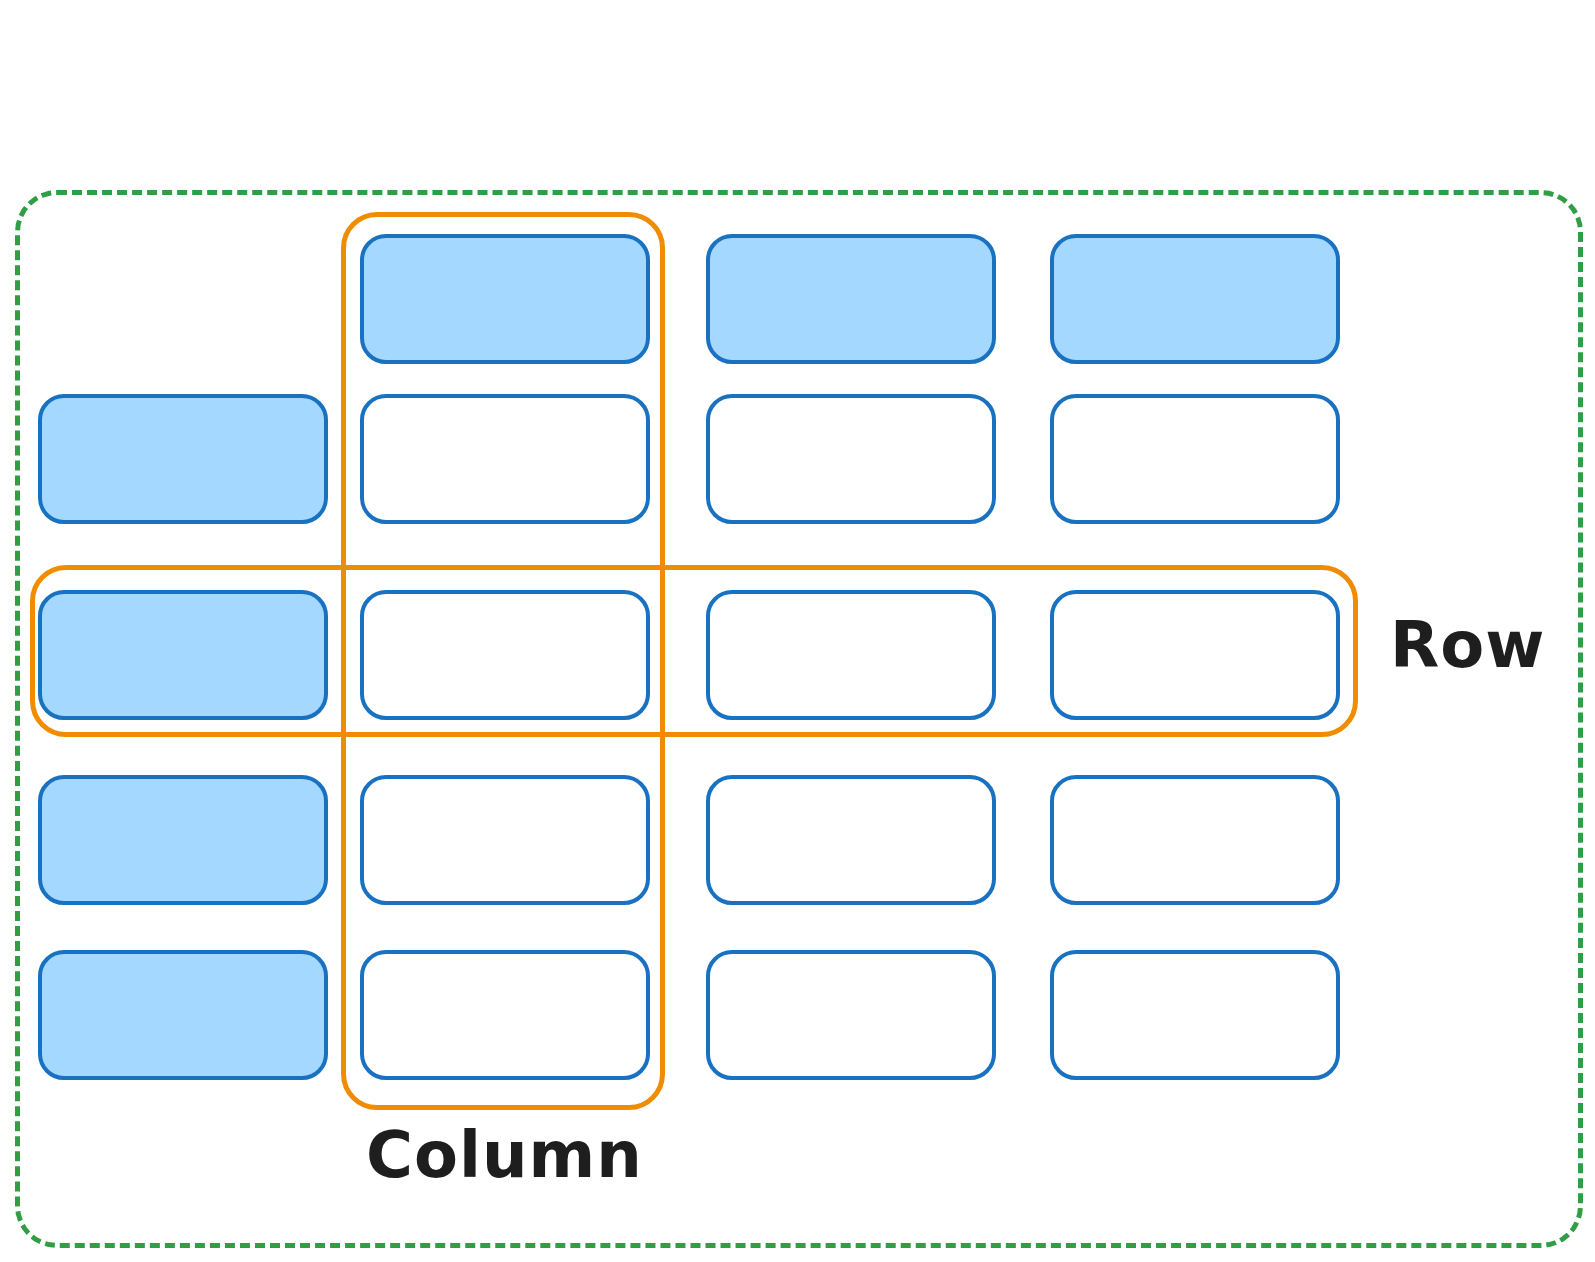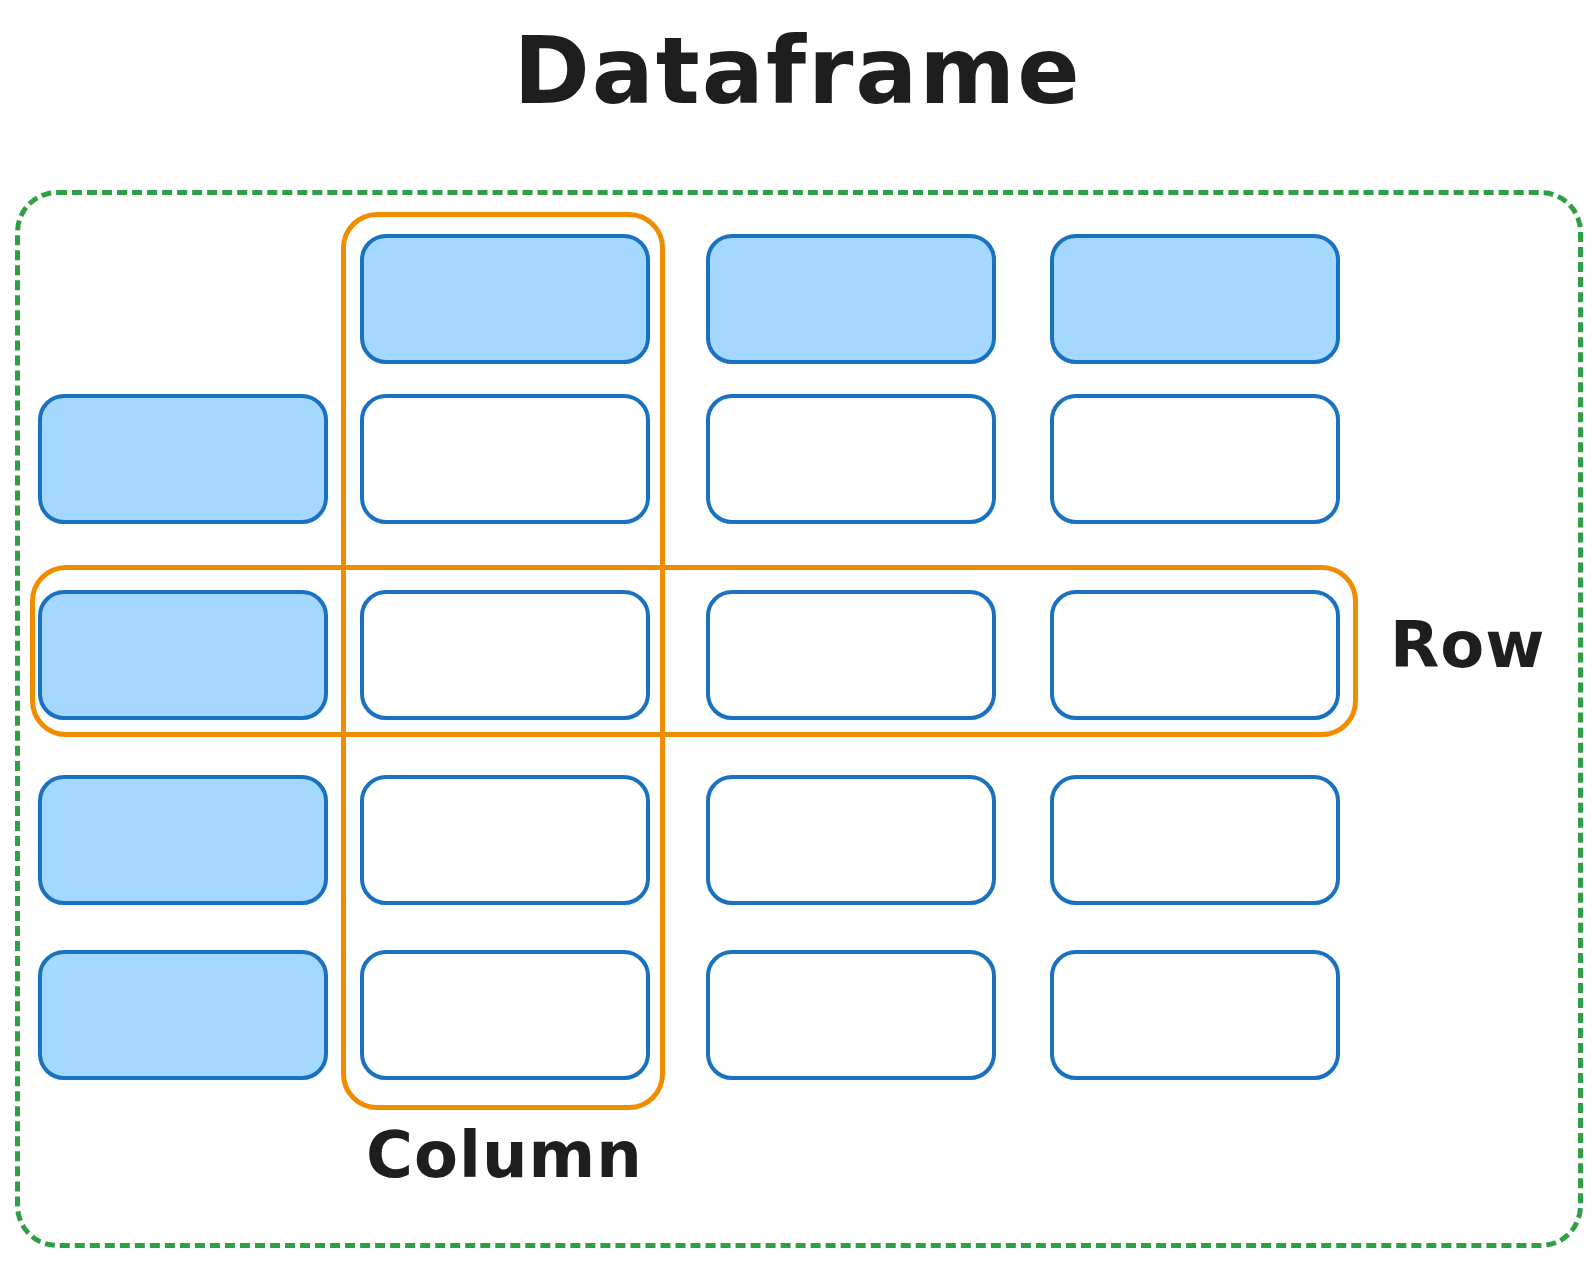--- a/index.html
+++ b/index.html
@@ -72,21 +72,20 @@
     white-space: nowrap;
   }
   .annotation.row-label  { left: 1390px; top: 608px; }
   .annotation.col-label  { left: 366px;  top: 1118px; }
 </style>
 </head>
 <body>
 
 <div class="stage">
 
-  <div class="title">Dataframe</div>
 
   <div class="dataframe-container">
   </div>
 
   <div id="grid-layer">
       <div class="cell filled" style="left: 360px; top: 234px;"></div>
       <div class="cell filled" style="left: 706px; top: 234px;"></div>
       <div class="cell filled" style="left: 1050px; top: 234px;"></div>
       <div class="cell filled" style="left: 38px; top: 394px;"></div>
       <div class="cell" style="left: 360px; top: 394px;"></div>

